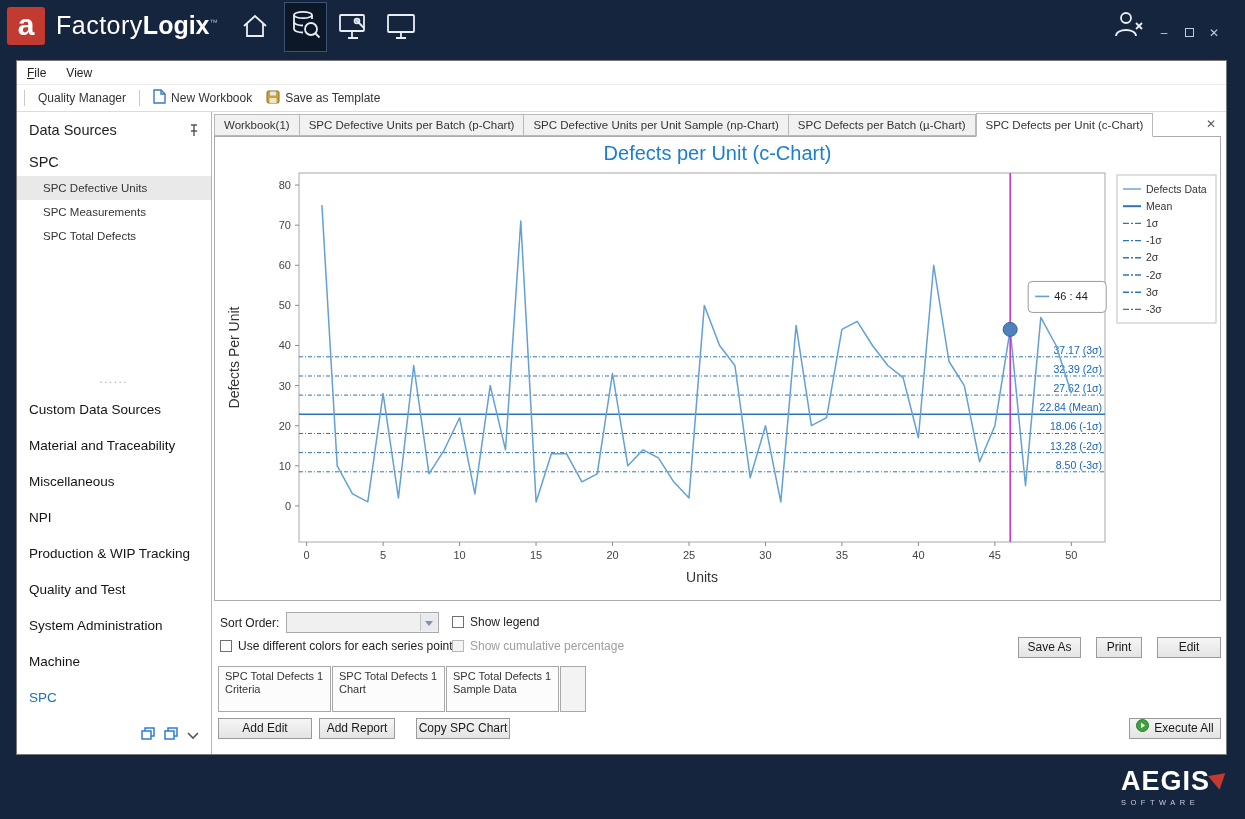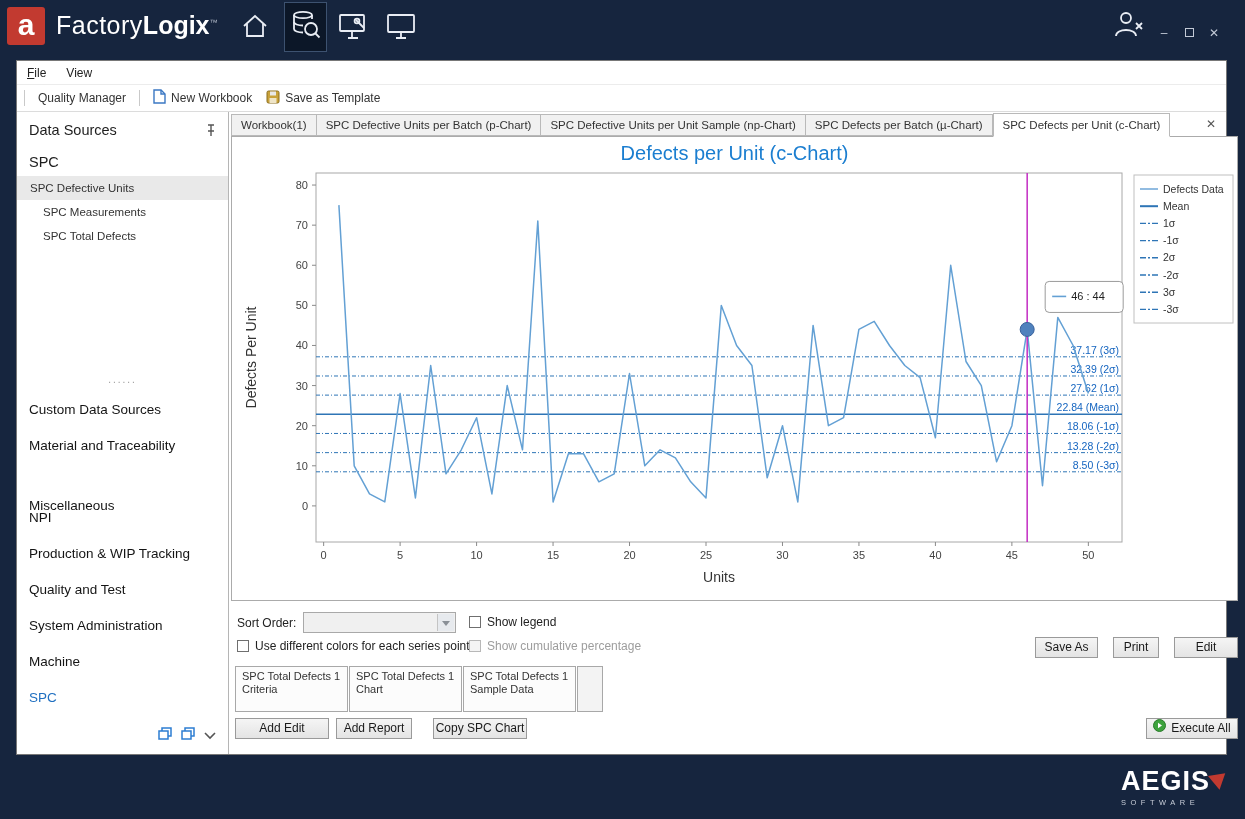--- a/index.html
+++ b/index.html
@@ -34,26 +34,26 @@
   .menu-item { display:inline-block; }
   .menu-item.alt::first-letter { text-decoration:underline; }
   .toolbar { height:27px; display:flex; align-items:center; padding-left:4px; font-size:12px; color:#333; gap:6px;
     border-bottom:1px solid #dcdcdc; }
   .vsep { width:1px; height:16px; background:#c9c9c9; margin:0 3px; }
   .tool-item { display:inline-flex; align-items:center; gap:5px; padding:2px 4px; }
 
   .bodyrow { display:flex; height:642px; }
 
   
-  .sidebar { width:212px; flex:none; border-right:1px solid #b5b5b5; position:relative; background:#fff; }
+  .sidebar { width:195px; flex:none; border-right:1px solid #b5b5b5; position:relative; background:#fff; }
   .sb-title { position:absolute; left:12px; top:10px; font-size:14.5px; color:#1e1e1e; }
   .pin-icon { position:absolute; right:12px; top:11px; }
   .sb-group { position:absolute; left:12px; top:42px; font-size:14.5px; color:#1e1e1e; }
   .tree-item { position:absolute; left:0; width:100%; height:24px; line-height:24px; padding-left:26px; font-size:11.5px; color:#333; }
-  .tree-item.selected { background:#e9e9e9;padding-left:13px; }
+  .tree-item.selected { background:#e9e9e9; }
   .sb-splitter { position:absolute; top:262px; left:0; width:100%; text-align:center; color:#9a9a9a; font-size:10px; letter-spacing:2px; }
   .cat { position:absolute; left:12px; font-size:13.5px; color:#141414; white-space:nowrap; }
   .cat.active { color:#1f6fc0; }
   .sb-bottom { position:absolute; right:12px; bottom:10px; display:flex; align-items:center; gap:9px; }
 
   
   .main { flex:1; position:relative; background:#fff; }
   .tabbar { position:absolute; left:2px; top:0; right:0; height:24px; display:flex; align-items:flex-end; }
   .tab { height:22px; line-height:21px; padding:0 9px; font-size:11.5px; color:#333; background:#f1f1f1;
     border:1px solid #b9b9b9; border-right:none; white-space:nowrap; }
@@ -191,21 +191,21 @@
         <div class="sb-group">SPC</div>
 
         <div class="tree-item selected" style="top:64px;">SPC Defective Units</div>
         <div class="tree-item" style="top:88px;">SPC Measurements</div>
         <div class="tree-item" style="top:112px;">SPC Total Defects</div>
 
         <div class="sb-splitter">......</div>
 
         <div class="cat" style="top:290px;">Custom Data Sources</div>
         <div class="cat" style="top:326px;">Material and Traceability</div>
-        <div class="cat" style="top:362px;margin-top:24px;">Miscellaneous</div>
+        <div class="cat" style="top:362px;">Miscellaneous</div>
         <div class="cat" style="top:398px;">NPI</div>
         <div class="cat" style="top:434px;">Production &amp; WIP Tracking</div>
         <div class="cat" style="top:470px;">Quality and Test</div>
         <div class="cat" style="top:506px;">System Administration</div>
         <div class="cat" style="top:542px;">Machine</div>
         <div class="cat active" style="top:578px;">SPC</div>
 
         <div class="sb-bottom">
           <span><svg width="14" height="13" viewBox="0 0 14 13">
                 <rect x="1" y="4" width="9" height="8" fill="#fff" stroke="#2d7dd2" stroke-width="1.5"></rect>

